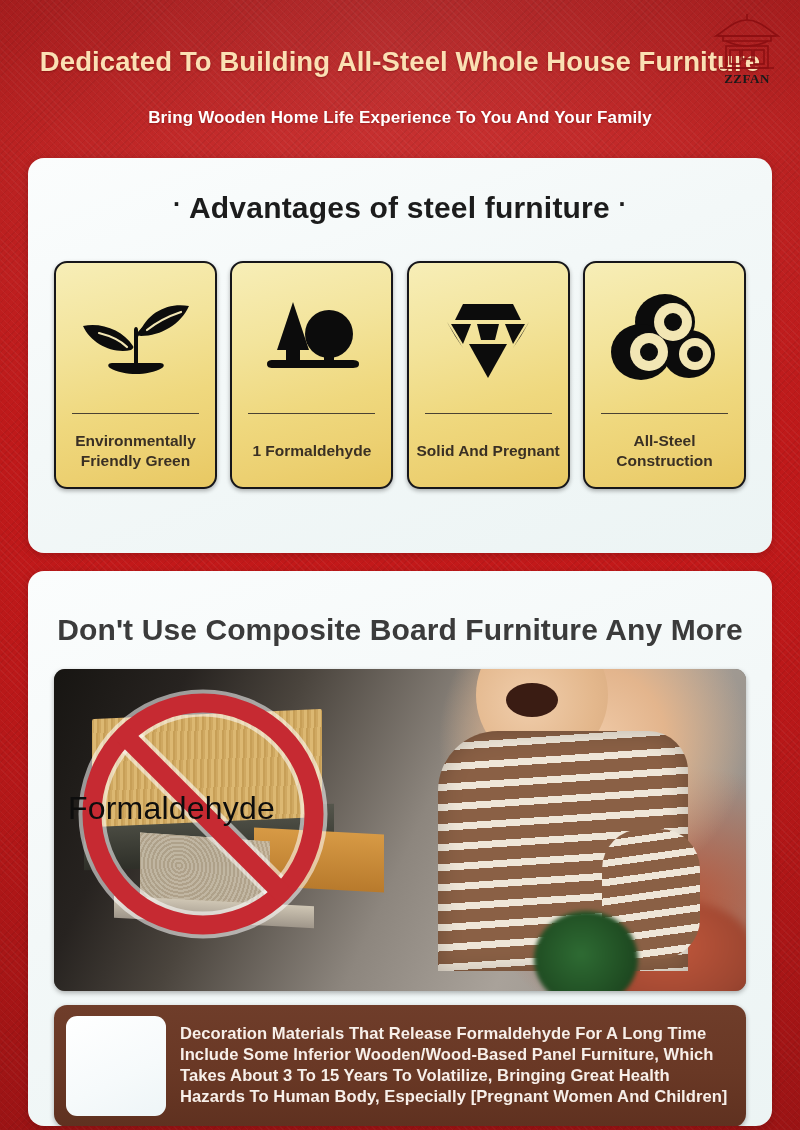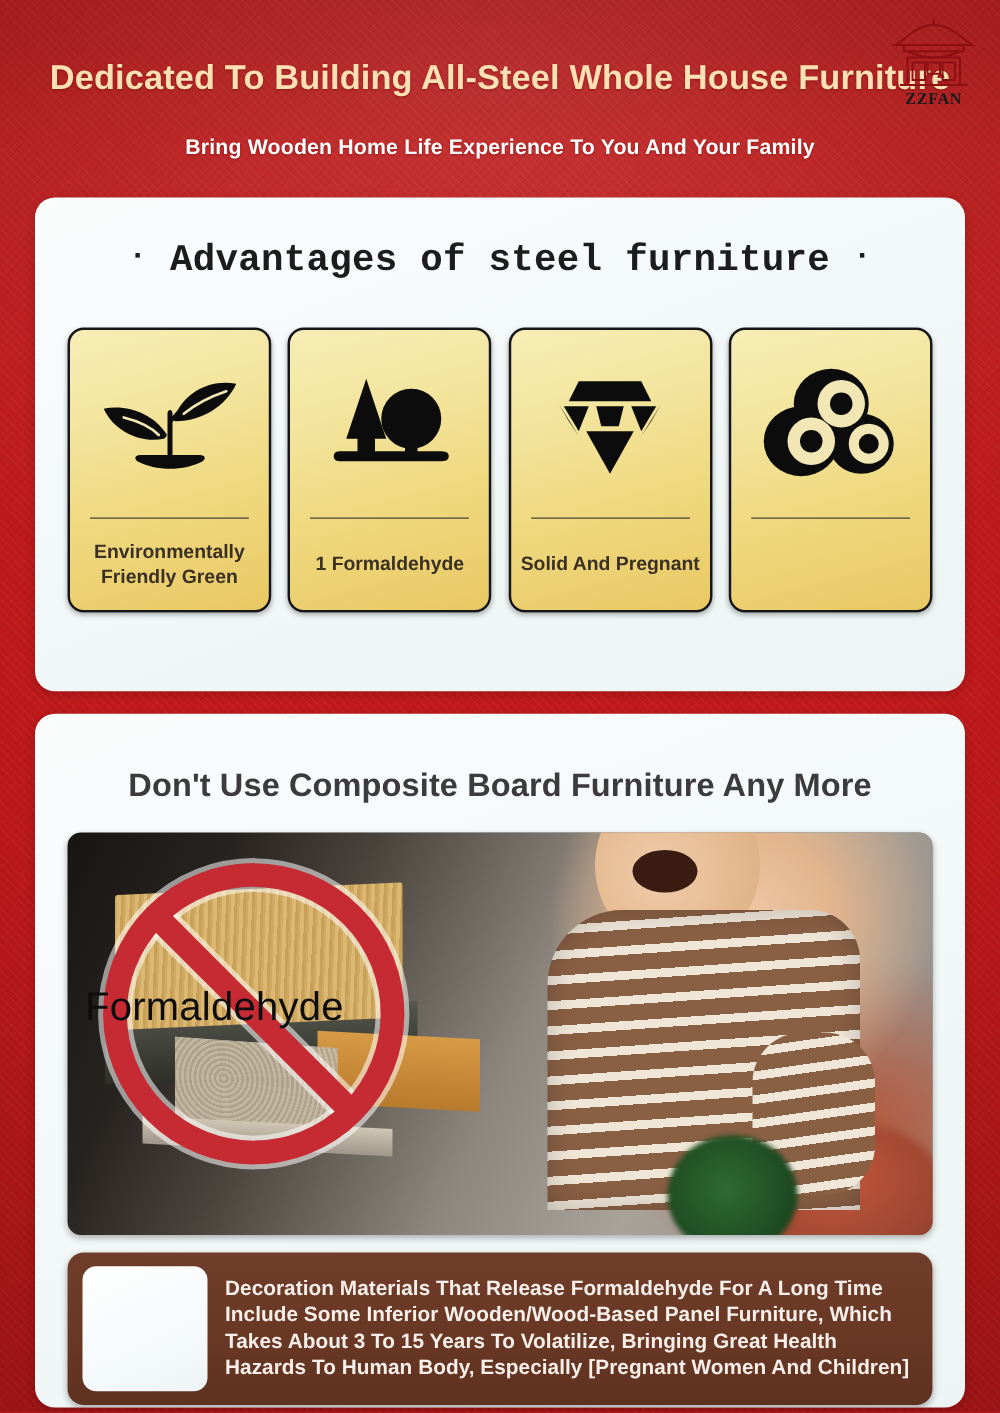--- a/index.html
+++ b/index.html
@@ -109,27 +109,26 @@
 
   .section-title {
     text-align: center;
     font-size: 30px;
     font-weight: bold;
     color: #1c1c1c;
     letter-spacing: 0.2px;
     margin: 0;
     padding-top: 32px;
     white-space: nowrap;
-    font-family: Liberation Mono, monospace;
   }
   .section-title .dot { font-size: 25px; vertical-align: 5px; }
 
   .section-title-2 {
     text-align: center;
-    font-size: 26px;
+    font-size: 30px;
     font-weight: bold;
     color: #3b3b3b;
     letter-spacing: 0.1px;
     margin: 0;
     padding-top: 42px;
     white-space: nowrap;
   }
 
   
   .tiles {
@@ -442,20 +441,21 @@
               <circle cx="90" cy="64" r="16"></circle>
             </g>
             <g fill="#0c0c0c">
               <circle cx="68" cy="32" r="9"></circle>
               <circle cx="44" cy="62" r="9"></circle>
               <circle cx="90" cy="64" r="8"></circle>
             </g>
           </svg>
         </div>
         <div class="tile-divider"></div>
+        <div class="tile-label wrap">All-Steel Construction</div>
       </div>
 
     </div>
   </div>
 
   <div class="card card-warning">
 
     <div class="section-title-2">Don't Use Composite Board Furniture Any More</div>
 
     <div class="photo">

